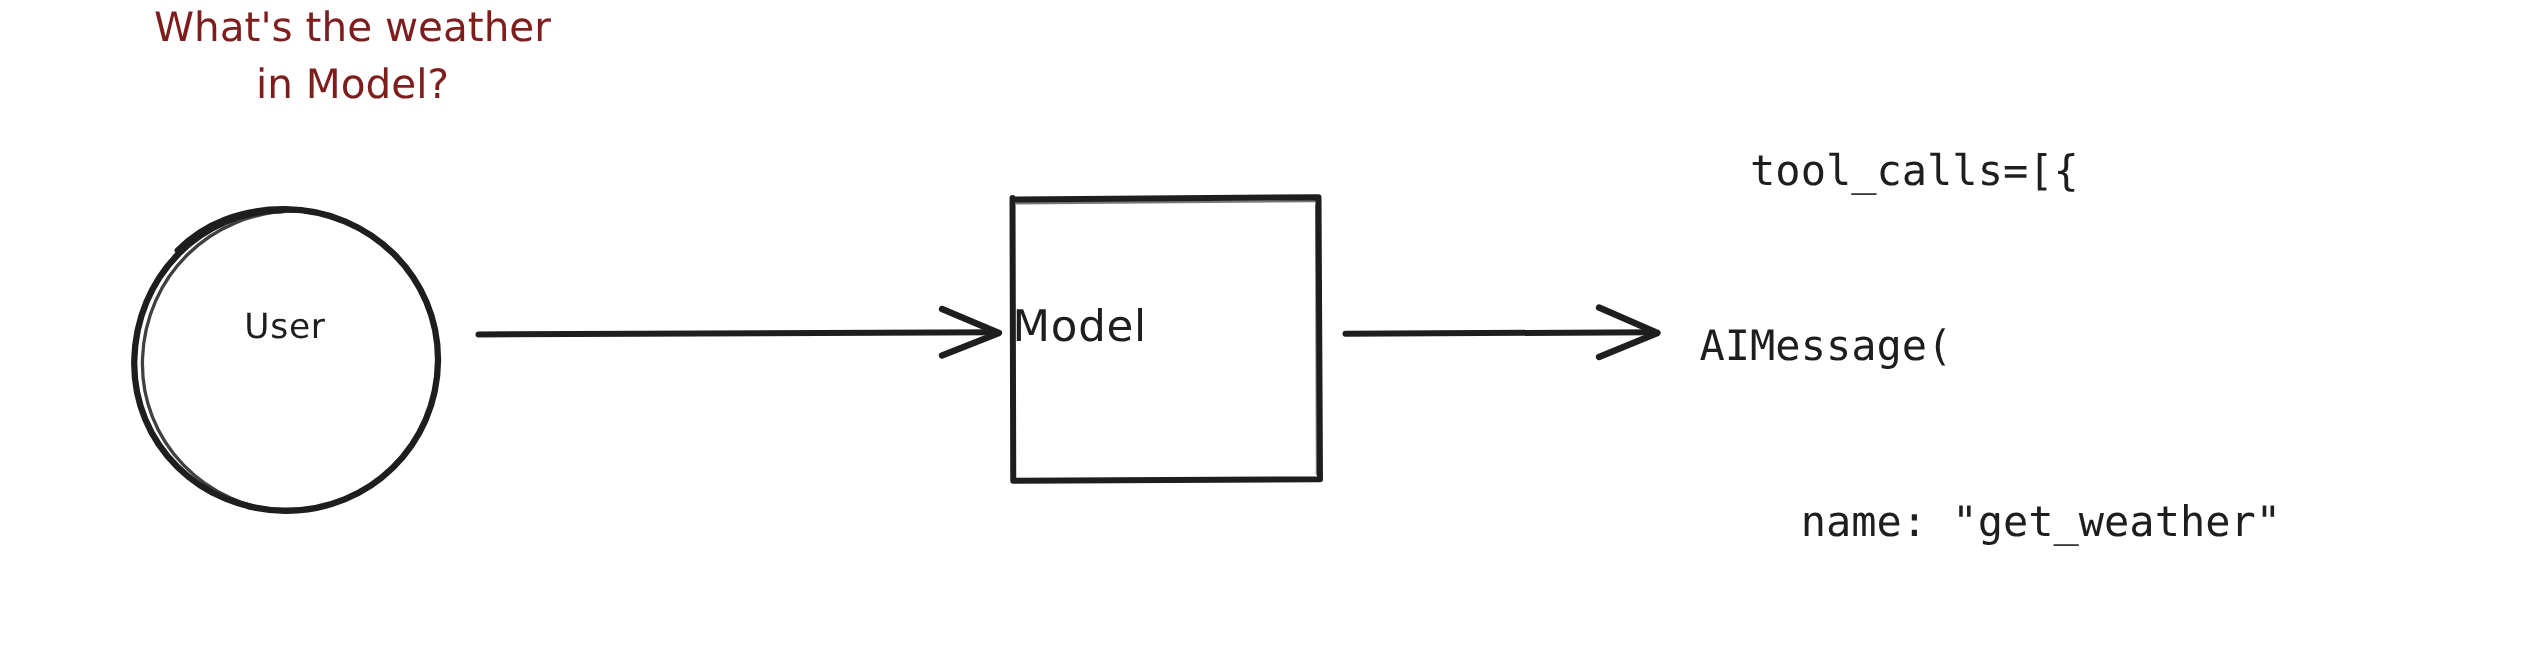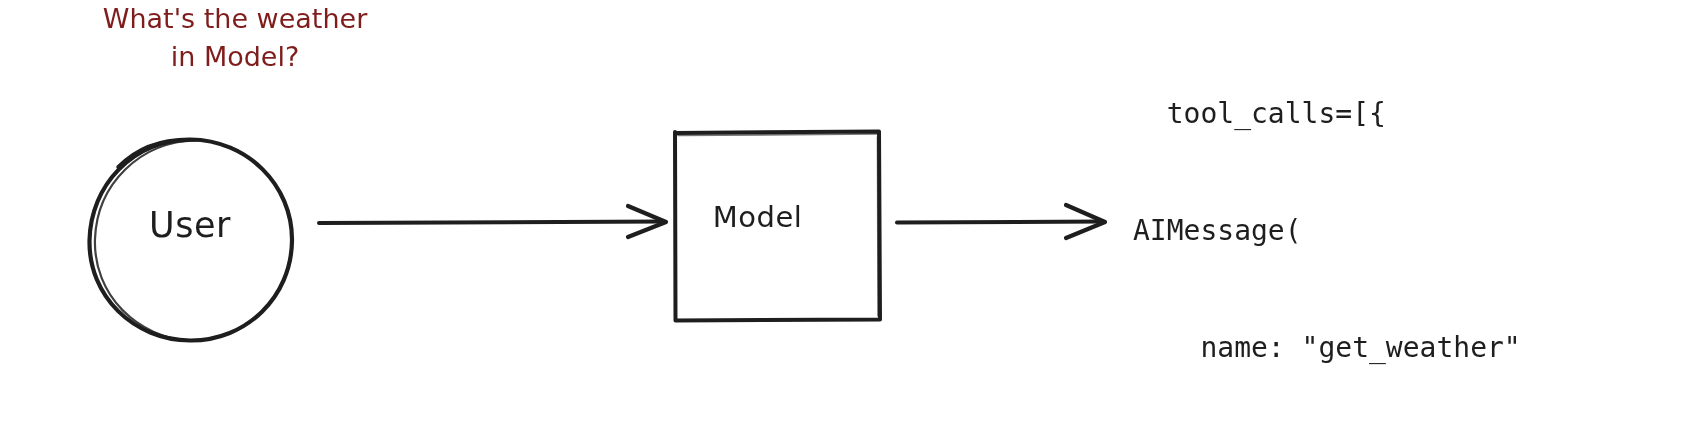--- a/index.html
+++ b/index.html
@@ -29,27 +29,26 @@
     font-weight: 400;
     color: #1e1e1e;
     white-space: nowrap;
     letter-spacing: 0.5px;
   }
   #user-label {
     left: 0;
     top: 205px;
     width: 380px;
     text-align: center;
-    font-size: 35px;
+    font-size: 23px;
   }
   #model-label {
     left: 675px;
     top: 200px;
     width: 165px;
-    text-align: center;
     font-size: 29px;
   }
   #edge-label {
     left: 265px;
     top: 120px;
     width: 390px;
     text-align: center;
     font-size: 27px;
     line-height: 38px;
     color: #7f1d1d;

